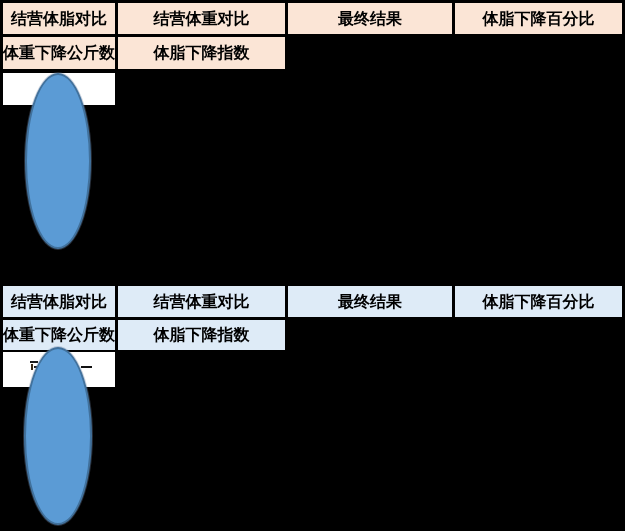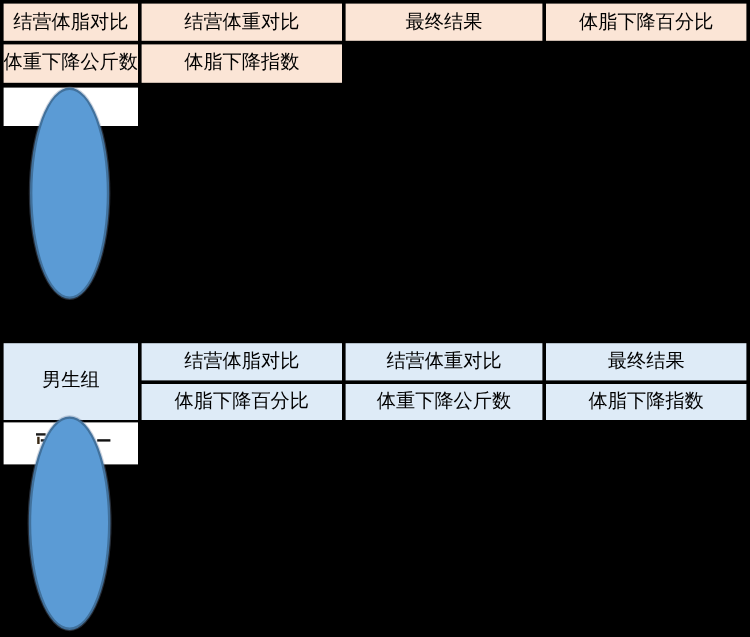--- a/index.html
+++ b/index.html
@@ -20,20 +20,21 @@
     padding:3px 3px 0 3px;
     box-sizing:border-box;
     background:#000000;
   }
   .t1{top:0;grid-template-rows:31px 32px;}
   .t2{top:283px;grid-template-rows:31px 30px;}
   .cell{
     display:flex;align-items:center;justify-content:center;
     font-size:16px;line-height:1;white-space:nowrap;
     overflow:hidden;
+    font-weight:bold;
   }
   .t1 .cell{background:#FBE5D6;}
   .t2 .cell{background:#DEEBF7;}
   .group-cell{grid-row:1 / span 2;}
   
   .white-cell{
     position:absolute;left:3px;width:112px;
     background:#FFFFFF;
   }
   .wc1{top:73px;height:32px;}
@@ -67,21 +68,20 @@
     <div class="cell">结营体重对比</div>
     <div class="cell">最终结果</div>
     <div class="cell">体脂下降百分比</div>
     <div class="cell">体重下降公斤数</div>
     <div class="cell">体脂下降指数</div>
   </div>
 
   <div class="white-cell wc1"></div>
 
   <div class="hdr-grid t2">
-    <div class="cell group-cell">男生组</div>
     <div class="cell">结营体脂对比</div>
     <div class="cell">结营体重对比</div>
     <div class="cell">最终结果</div>
     <div class="cell">体脂下降百分比</div>
     <div class="cell">体重下降公斤数</div>
     <div class="cell">体脂下降指数</div>
   </div>
 
   <div class="white-cell wc2"></div>
   <div class="frag frag-a1"></div>

